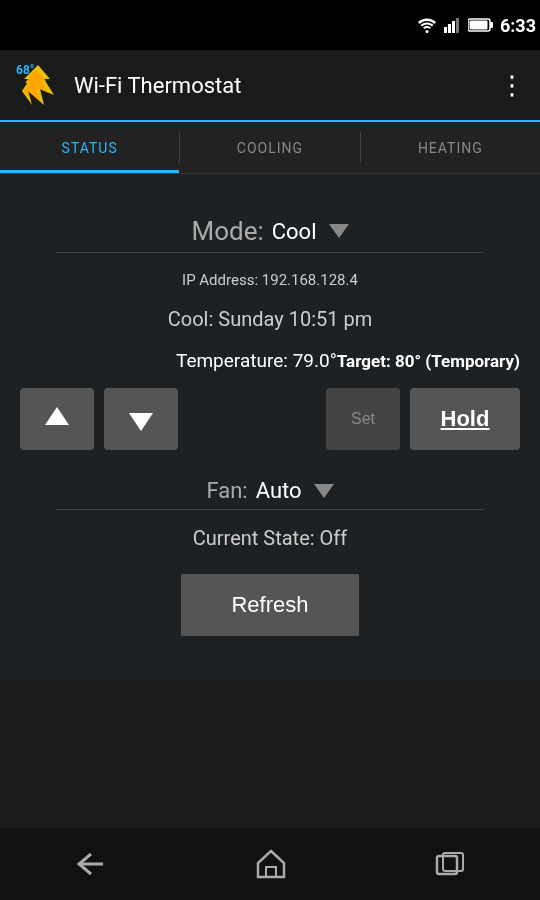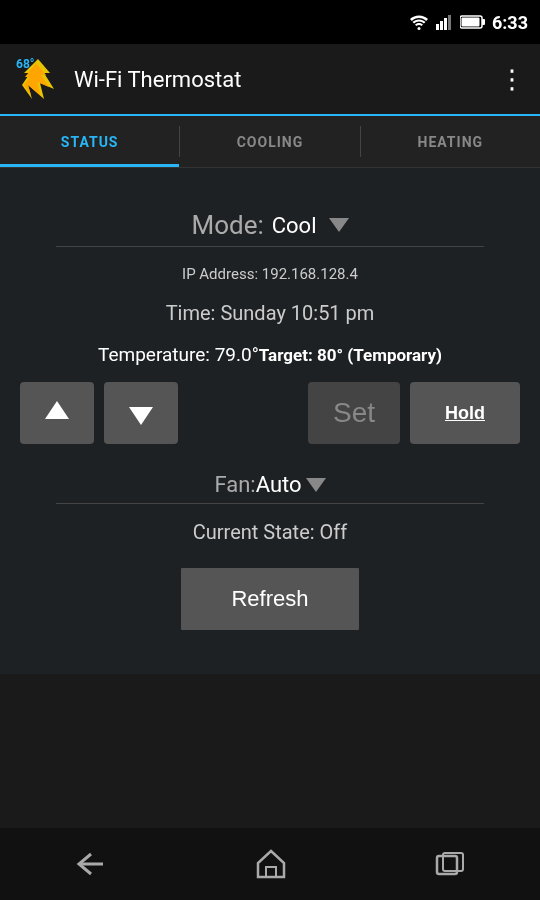--- a/index.html
+++ b/index.html
@@ -10,25 +10,25 @@
       background: #1a1a1a;
       font-family: 'Roboto', Arial, sans-serif;
       color: #ffffff;
       overflow: hidden;
       position: relative;
     }
 
     
     .status-bar {
       background: #000000;
-      height: 44px;
+      height: 50px;
       display: flex;
       align-items: center;
       justify-content: flex-end;
-      padding: 0 12px;
+      padding: 0 4px;
       gap: 8px;
     }
 
     .status-bar-time {
       color: white;
       font-size: 18px;
       font-weight: bold;
     }
 
     .status-icons {
@@ -84,21 +84,21 @@
       height: 52px;
       border-bottom: 1px solid #333;
     }
 
     .tab {
       flex: 1;
       display: flex;
       align-items: center;
       justify-content: center;
       font-size: 14px;
-      font-weight: bold;
+      font-weight: normal;
       color: #888;
       cursor: pointer;
       letter-spacing: 1px;
       position: relative;
     }
 
     .tab.active {
       color: #29b6f6;
     }
 
@@ -170,21 +170,21 @@
     .time-row {
       text-align: center;
       margin: 18px 0;
       font-size: 20px;
       color: #cccccc;
     }
 
     .temp-target-row {
       display: flex;
       align-items: center;
-      justify-content: center;
+      justify-content: flex-end;
       margin: 16px 4px;
       font-size: 19px;
       color: #cccccc;
     }
 
     .temp-left {
       color: #ffffff;
     }
 
     .target-right {
@@ -211,48 +211,49 @@
       justify-content: center;
       cursor: pointer;
     }
 
     .btn-arrow svg {
       width: 32px;
       height: 32px;
     }
 
     .btn-set {
-      width: 92px;
+      width: 74px;
       height: 62px;
       background: #444444;
       border: none;
       border-radius: 4px;
       color: #888;
-      font-size: 28px;
+      font-size: 16px;
       cursor: pointer;
       margin-left: auto;
     }
 
     .btn-hold {
       width: 110px;
       height: 62px;
       background: #555555;
       border: none;
       border-radius: 4px;
       color: #ffffff;
-      font-size: 18px;
+      font-size: 22px;
       font-weight: bold;
       cursor: pointer;
       text-decoration: underline;
     }
 
     .fan-row {
       display: flex;
       align-items: center;
       justify-content: center;
+      gap: 8px;
       margin: 28px 0 4px 0;
     }
 
     .fan-label {
       font-size: 22px;
       color: #aaaaaa;
     }
 
     .fan-value {
       font-size: 22px;
@@ -367,21 +368,21 @@
   </div>
 
   <div class="divider-line"></div>
 
   <div class="ip-row">
     <span>IP Address:</span>
     <span>192.168.128.4</span>
   </div>
 
   <div class="time-row">
-    <span>Time:</span>
+    <span>Cool:</span>
     <span>Sunday 10:51 pm</span>
   </div>
 
   <div class="temp-target-row">
     <span class="temp-left">
       <span>Temperature:</span>
       <span>79.0°</span>
     </span>
     <span class="target-right">
       <span>Target:</span>

